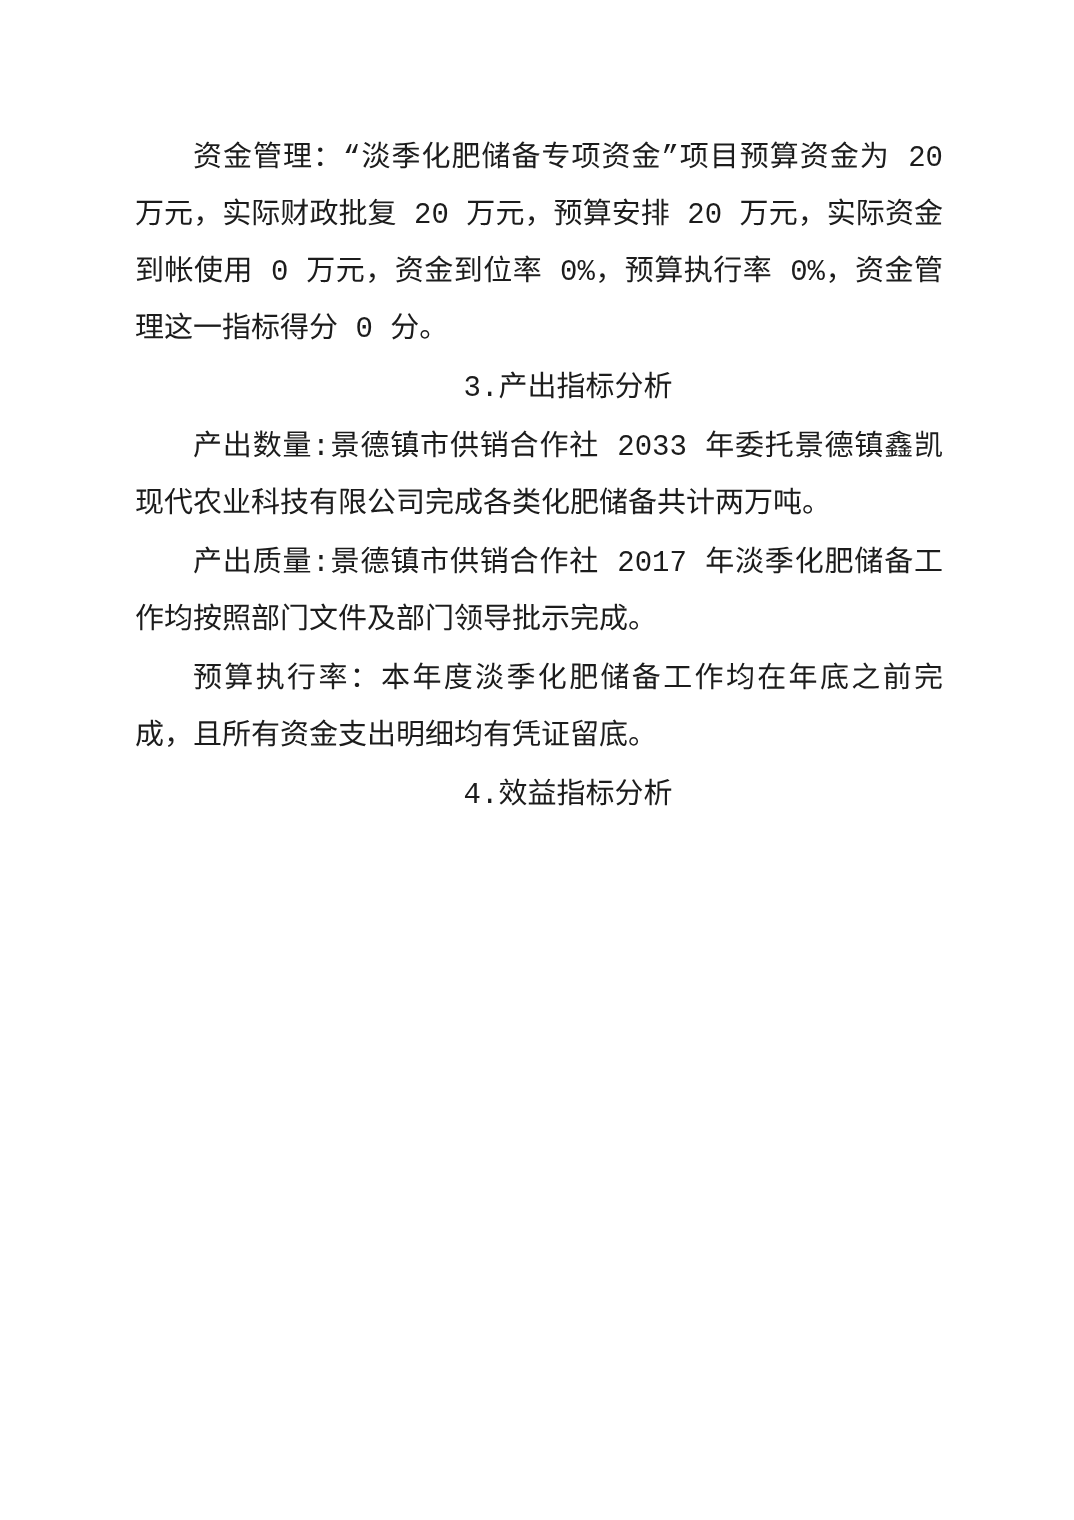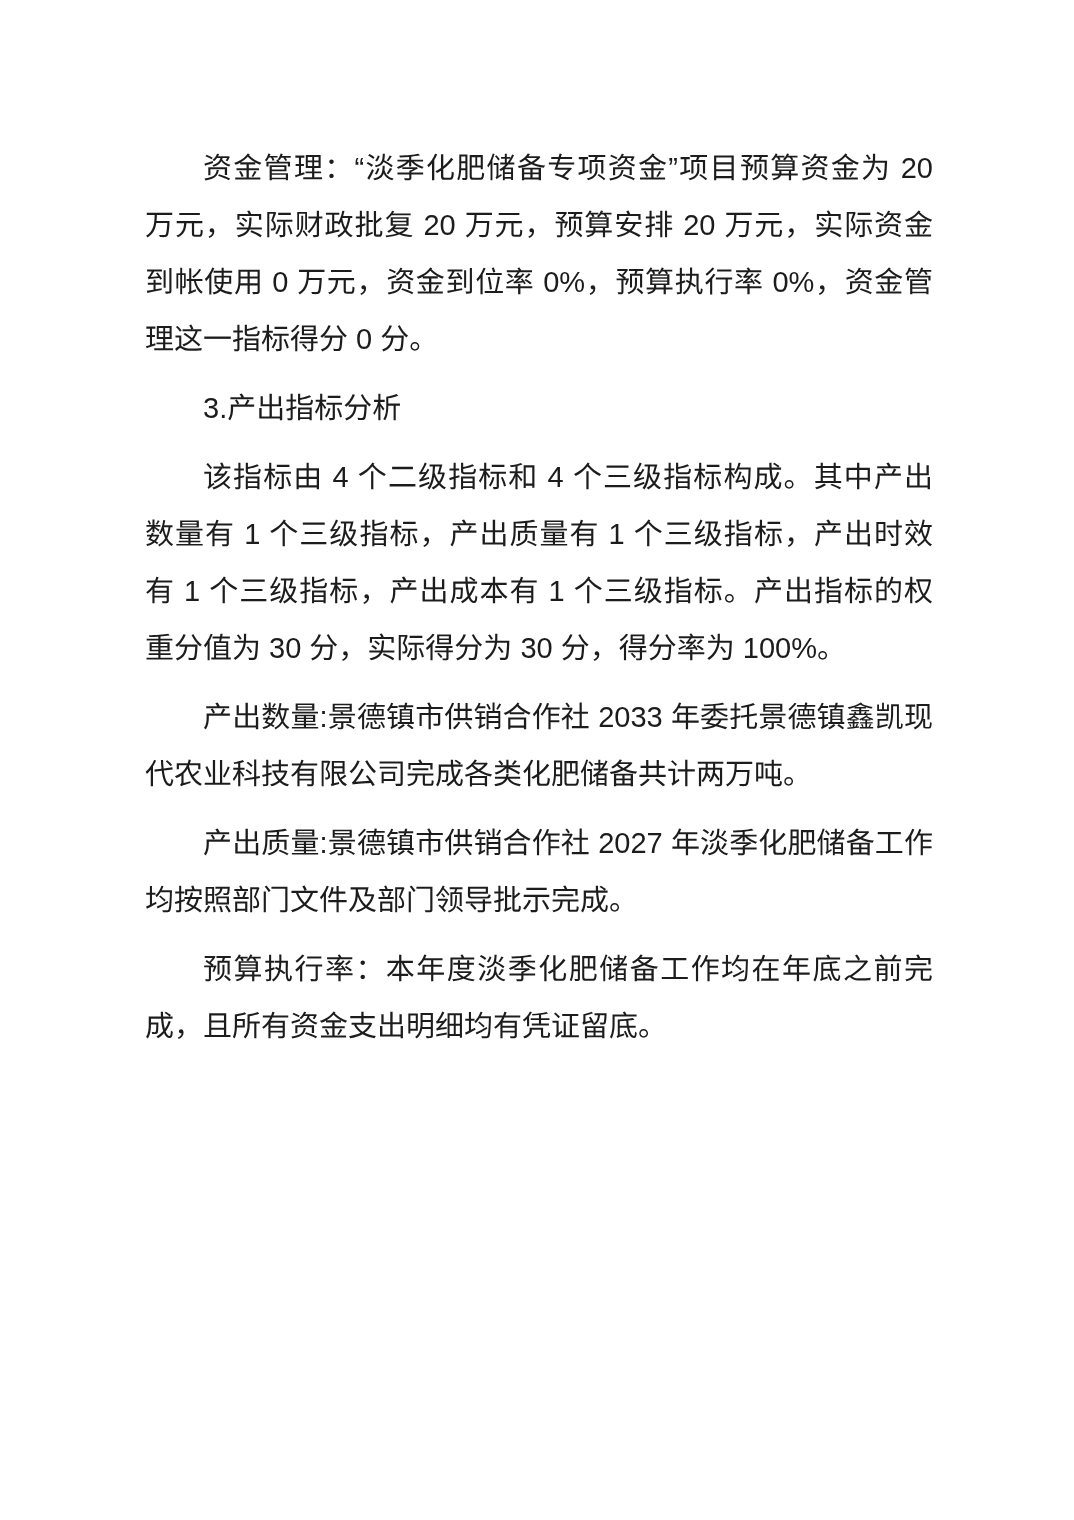--- a/index.html
+++ b/index.html
@@ -10,39 +10,39 @@
   .page {
     position: relative;
     box-sizing: border-box;
     width: 1074px;
     height: 1520px;
     background: #ffffff;
     padding: 128px 129px 0 133px;
     overflow: hidden;
   }
   .para {
-    margin: 12px;
+    margin: 2px;
     padding: 0;
-    font-family: Liberation Sans, sans-serif;
+    font-family: Liberation Mono, monospace;
     font-size: 29px;
     line-height: 57px;
     color: #1c1c1c;
     text-align: justify;
     text-justify: inter-ideograph;
     text-indent: 58px;
     word-break: break-all;
     font-weight: 400;
   }
   .heading {
-    text-align: left;
+    text-align: center;
   }
 </style>
 </head>
 <body>
 
 <div class="page">
   <p class="para">资金管理：“淡季化肥储备专项资金”项目预算资金为 20 万元，实际财政批复 20 万元，预算安排 20 万元，实际资金到帐使用 0 万元，资金到位率 0%，预算执行率 0%，资金管理这一指标得分 0 分。</p>
   <p class="para heading">3.产出指标分析</p>
-  <p class="para">该指标由 4 个二级指标和 4 个三级指标构成。其中产出数量有 1 个三级指标，产出质量有 1 个三级指标，产出时效有 1 个三级指标，产出成本有 1 个三级指标。产出指标的权重分值为 30 分，实际得分为 30 分，得分率为 100%。</p>
   <p class="para">产出数量:景德镇市供销合作社 2033 年委托景德镇鑫凯现代农业科技有限公司完成各类化肥储备共计两万吨。</p>
-  <p class="para">产出质量:景德镇市供销合作社 2027 年淡季化肥储备工作均按照部门文件及部门领导批示完成。</p>
+  <p class="para">产出质量:景德镇市供销合作社 2017 年淡季化肥储备工作均按照部门文件及部门领导批示完成。</p>
   <p class="para">预算执行率：本年度淡季化肥储备工作均在年底之前完成，且所有资金支出明细均有凭证留底。</p>
+  <p class="para heading">4.效益指标分析</p>
 </div>
 
 </body></html>

